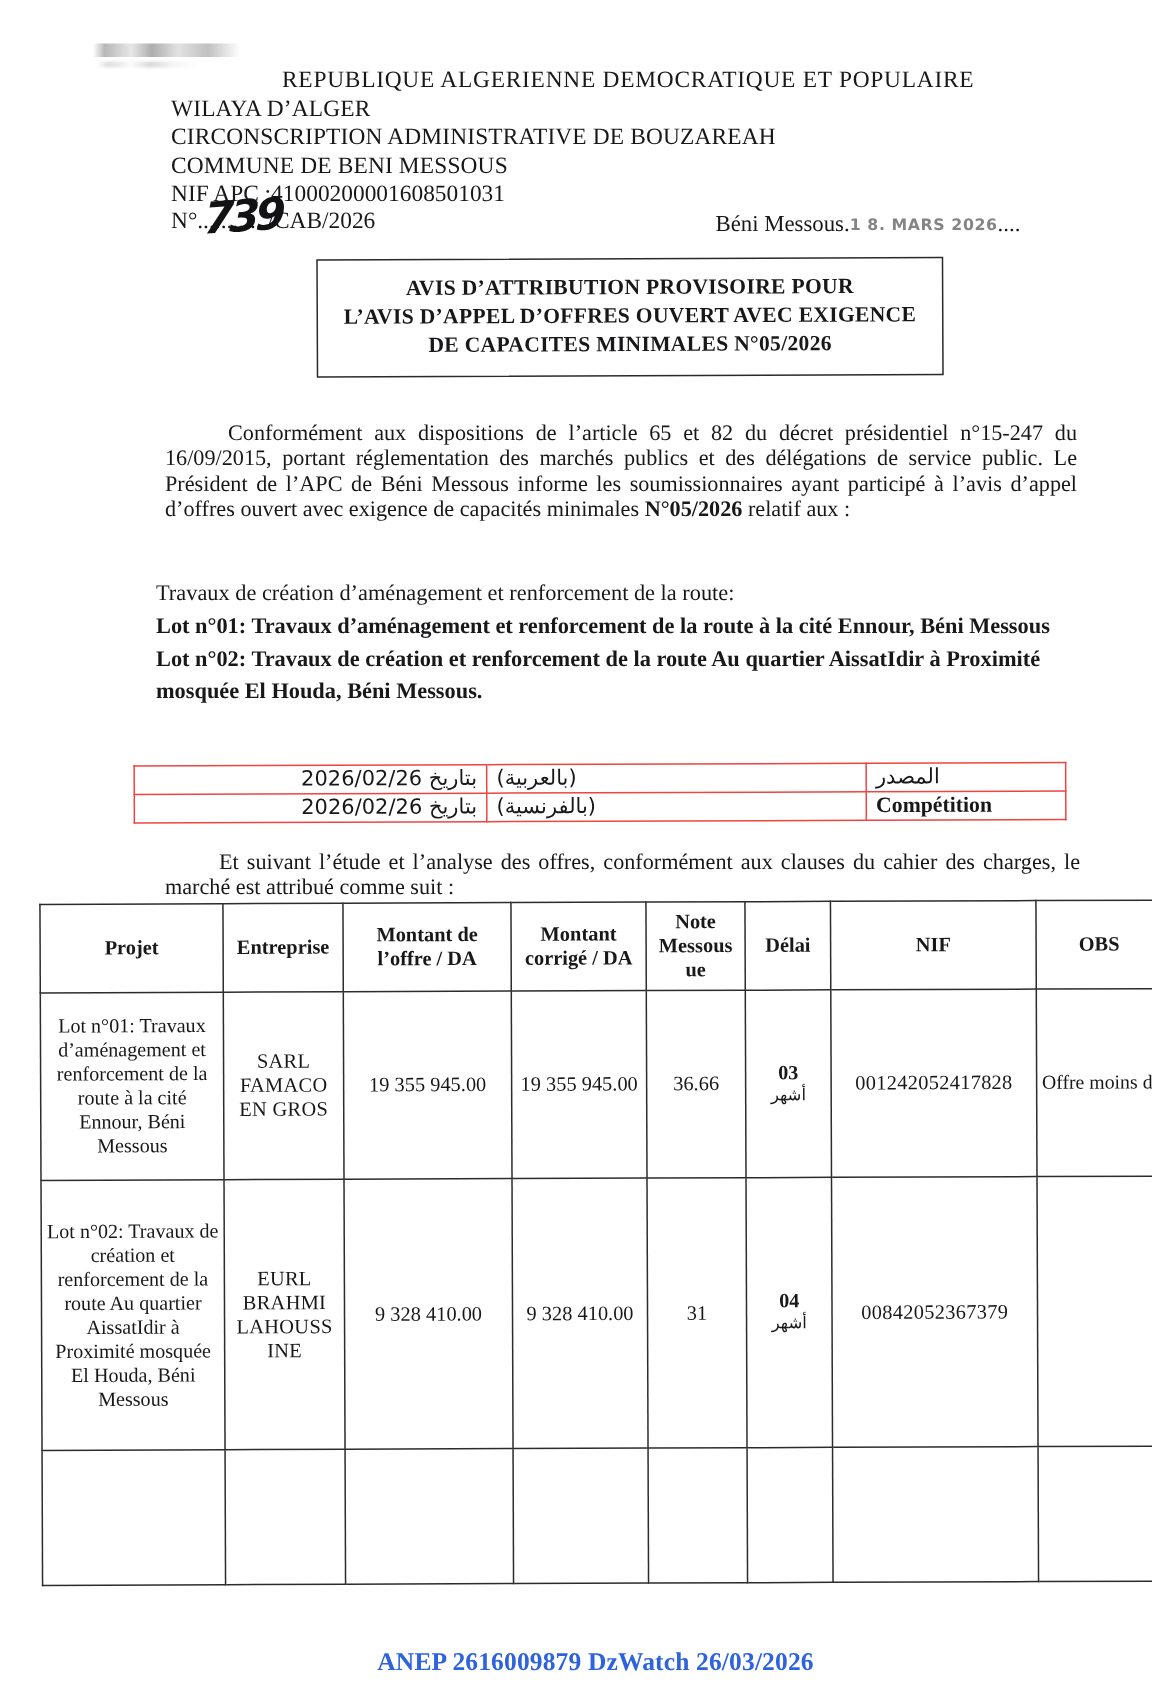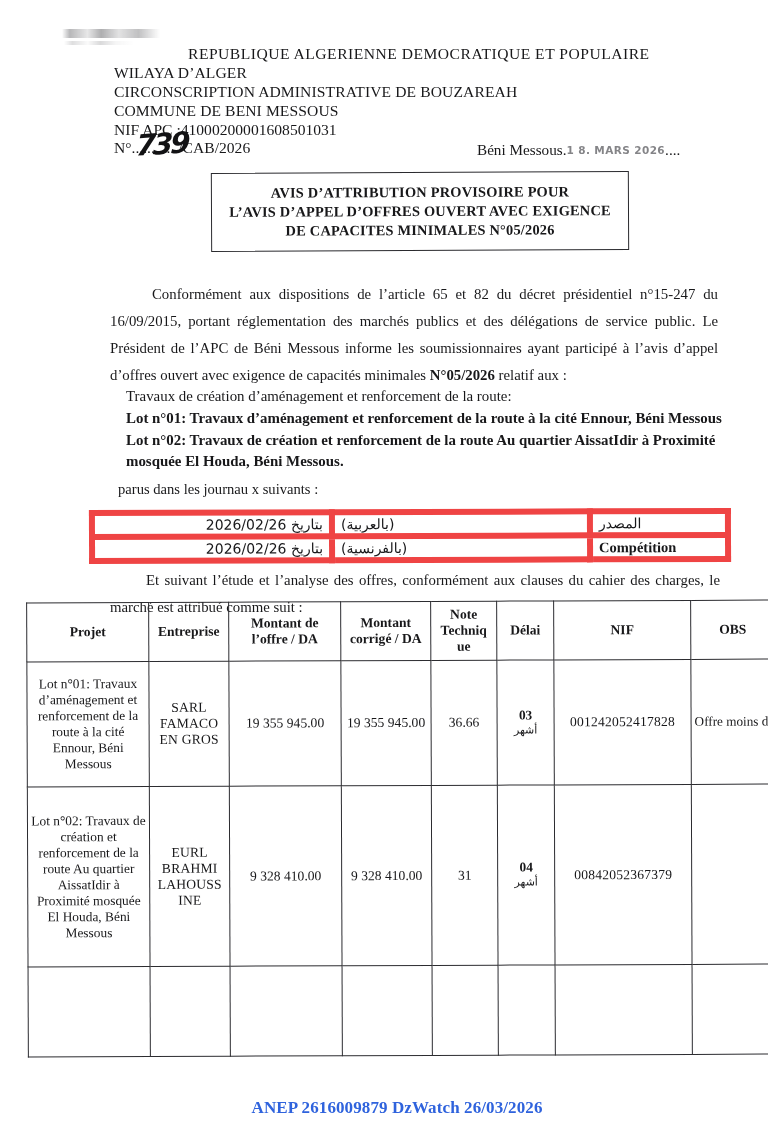--- a/index.html
+++ b/index.html
@@ -145,39 +145,38 @@
     line-height: 19px;
     letter-spacing: .2px;
     transform: rotate(-0.25deg);
   }
   .title-box .tl { display: block; white-space: nowrap; }
 
   
   .para {
     position: absolute;
     font-size: 14.8px;
-    line-height: 27px;
+    line-height: 17px;
     text-align: justify;
   }
   #para-conformement {
     left: 110px;
     top: 281px;
     width: 608px;
     text-indent: 42px;
   }
   #para-conformement .b { font-weight: bold; }
 
   .lots {
     position: absolute;
     left: 104px;
     top: 386px;
     width: 620px;
     font-size: 14.9px;
     line-height: 21px;
-    margin-left: 22px;
   }
   .lots .lead { display: block; }
   .lots .lot { display: block; font-weight: bold; margin-top: 1px; }
 
   #para-parus {
     position: absolute;
     left: 118px;
     top: 481px;
     width: 500px;
     font-size: 14.6px;
@@ -194,21 +193,21 @@
   .np-table {
     position: absolute;
     left: 89px;
     top: 509px;
     width: 582px;
     border-collapse: collapse;
     table-layout: fixed;
     transform: rotate(-0.2deg);
   }
   .np-table td {
-    border: 6px solid #ef4444;
+    border: 1px solid #ef4444;
     height: 18px;
     padding: 0 6px;
     font-size: 14px;
     vertical-align: middle;
   }
   .np-c1 { width: 222px; text-align: right; direction: rtl; }
   .np-c2 { width: 240px; text-align: left; direction: rtl; }
   .np-c3 { width: 120px; text-align: left; direction: rtl; }
   .np-table .fr-name { direction: ltr; font-weight: bold; font-size: 14.5px; }
   .ar { font-family: "DejaVu Sans", sans-serif; font-size: 13px; }
@@ -321,21 +320,20 @@
   </div>
 
   <div class="para" id="para-conformement"><span>Conformément aux dispositions de l’article 65 et 82 du décret présidentiel n°15-247 du 16/09/2015, portant réglementation des marchés publics et des délégations de service public. Le Président de l’APC de Béni Messous informe les soumissionnaires ayant participé à l’avis d’appel d’offres ouvert avec exigence de capacités minimales </span><span class="b">N°05/2026</span><span> relatif aux :</span></div>
 
   <div class="lots">
     <span class="lead">Travaux de création d’aménagement et renforcement de la route:</span>
     <span class="lot">Lot n°01:   Travaux d’aménagement et renforcement de la route à la cité Ennour, Béni Messous</span>
     <span class="lot">Lot n°02:   Travaux de création et renforcement de la route Au quartier AissatIdir  à Proximité mosquée El Houda, Béni Messous.</span>
   </div>
 
-  <div id="para-parus">parus dans les journau x suivants :</div>
 
   <table class="np-table">
     <tbody>
       <tr>
         <td class="np-c1 ar">بتاريخ 2026/02/26</td>
         <td class="np-c2 ar">(بالعربية)</td>
         <td class="np-c3 ar">المصدر</td>
       </tr>
       <tr>
         <td class="np-c1 ar">بتاريخ 2026/02/26</td>
@@ -357,21 +355,21 @@
         <col class="col-delai">
       <col class="col-nif">
         <col class="col-obs">
     </colgroup>
     <thead>
       <tr>
         <th>Projet</th>
         <th>Entreprise</th>
         <th>Montant de l’offre / DA</th>
         <th>Montant corrigé / DA</th>
-        <th>Note Techniq ue</th>
+        <th>Note Messous ue</th>
         <th>Délai</th>
         <th>NIF</th>
         <th>OBS</th>
       </tr>
     </thead>
     <tbody>
       <tr class="r1">
         <td class="cell-projet">Lot n°01: Travaux d’aménagement et renforcement de la route à la cité Ennour, Béni Messous</td>
         <td class="cell-entreprise">SARL FAMACO EN GROS</td>
         <td class="cell-money">19 355 945.00</td>

